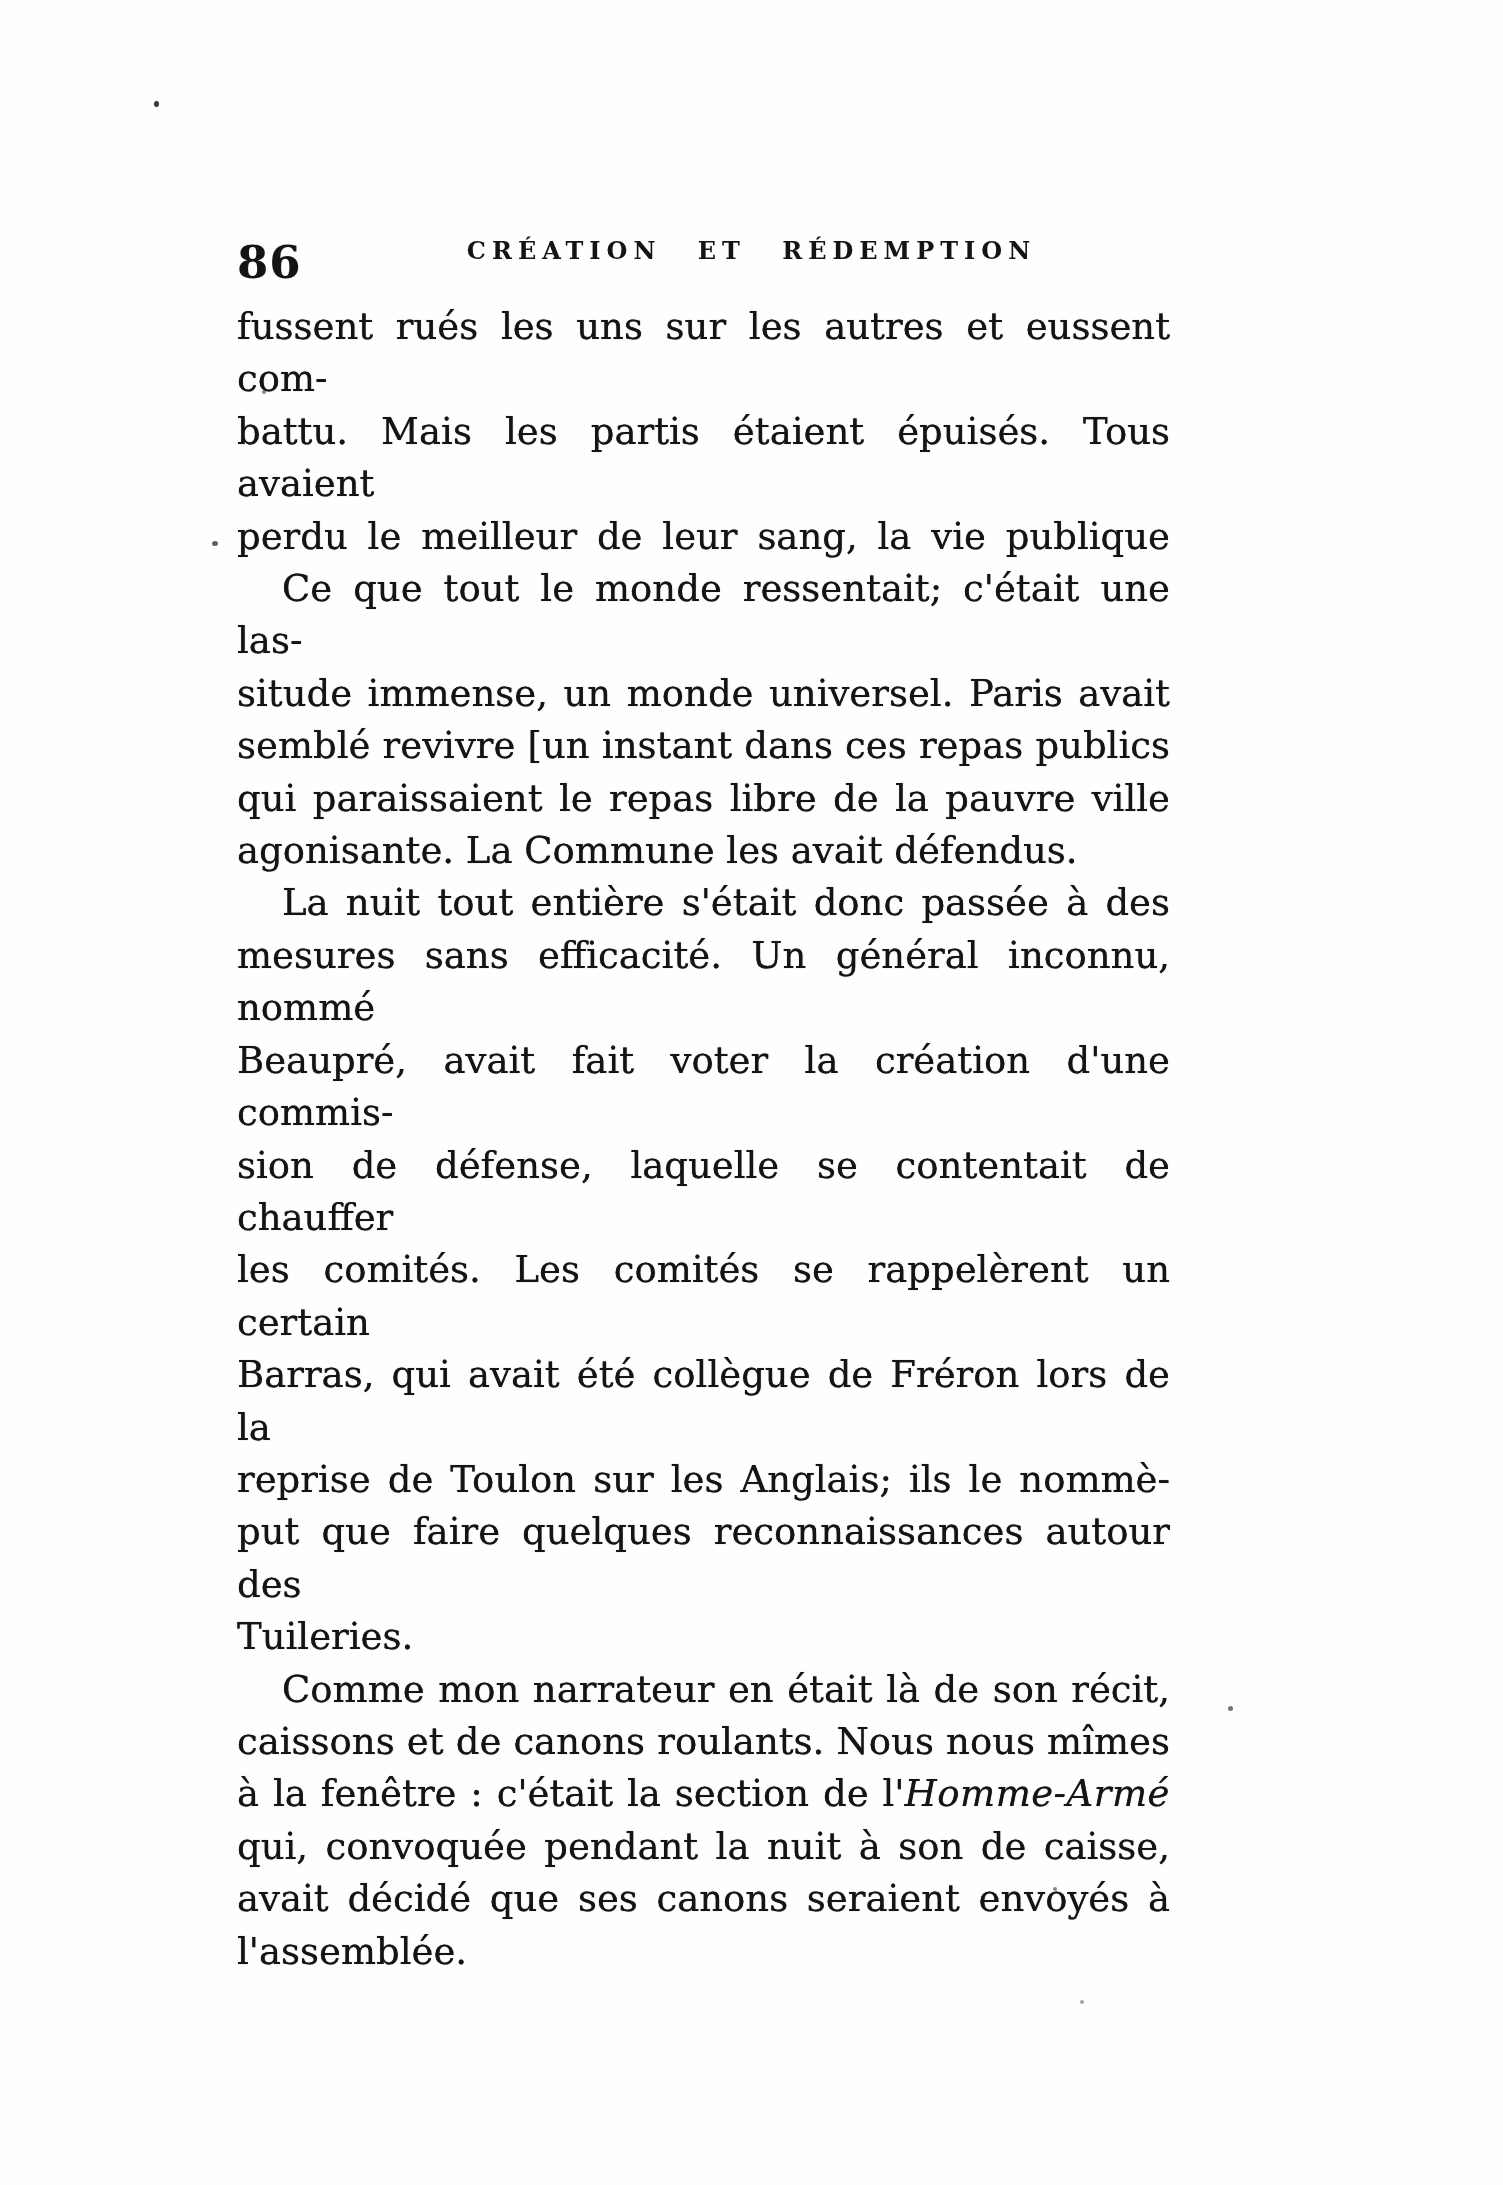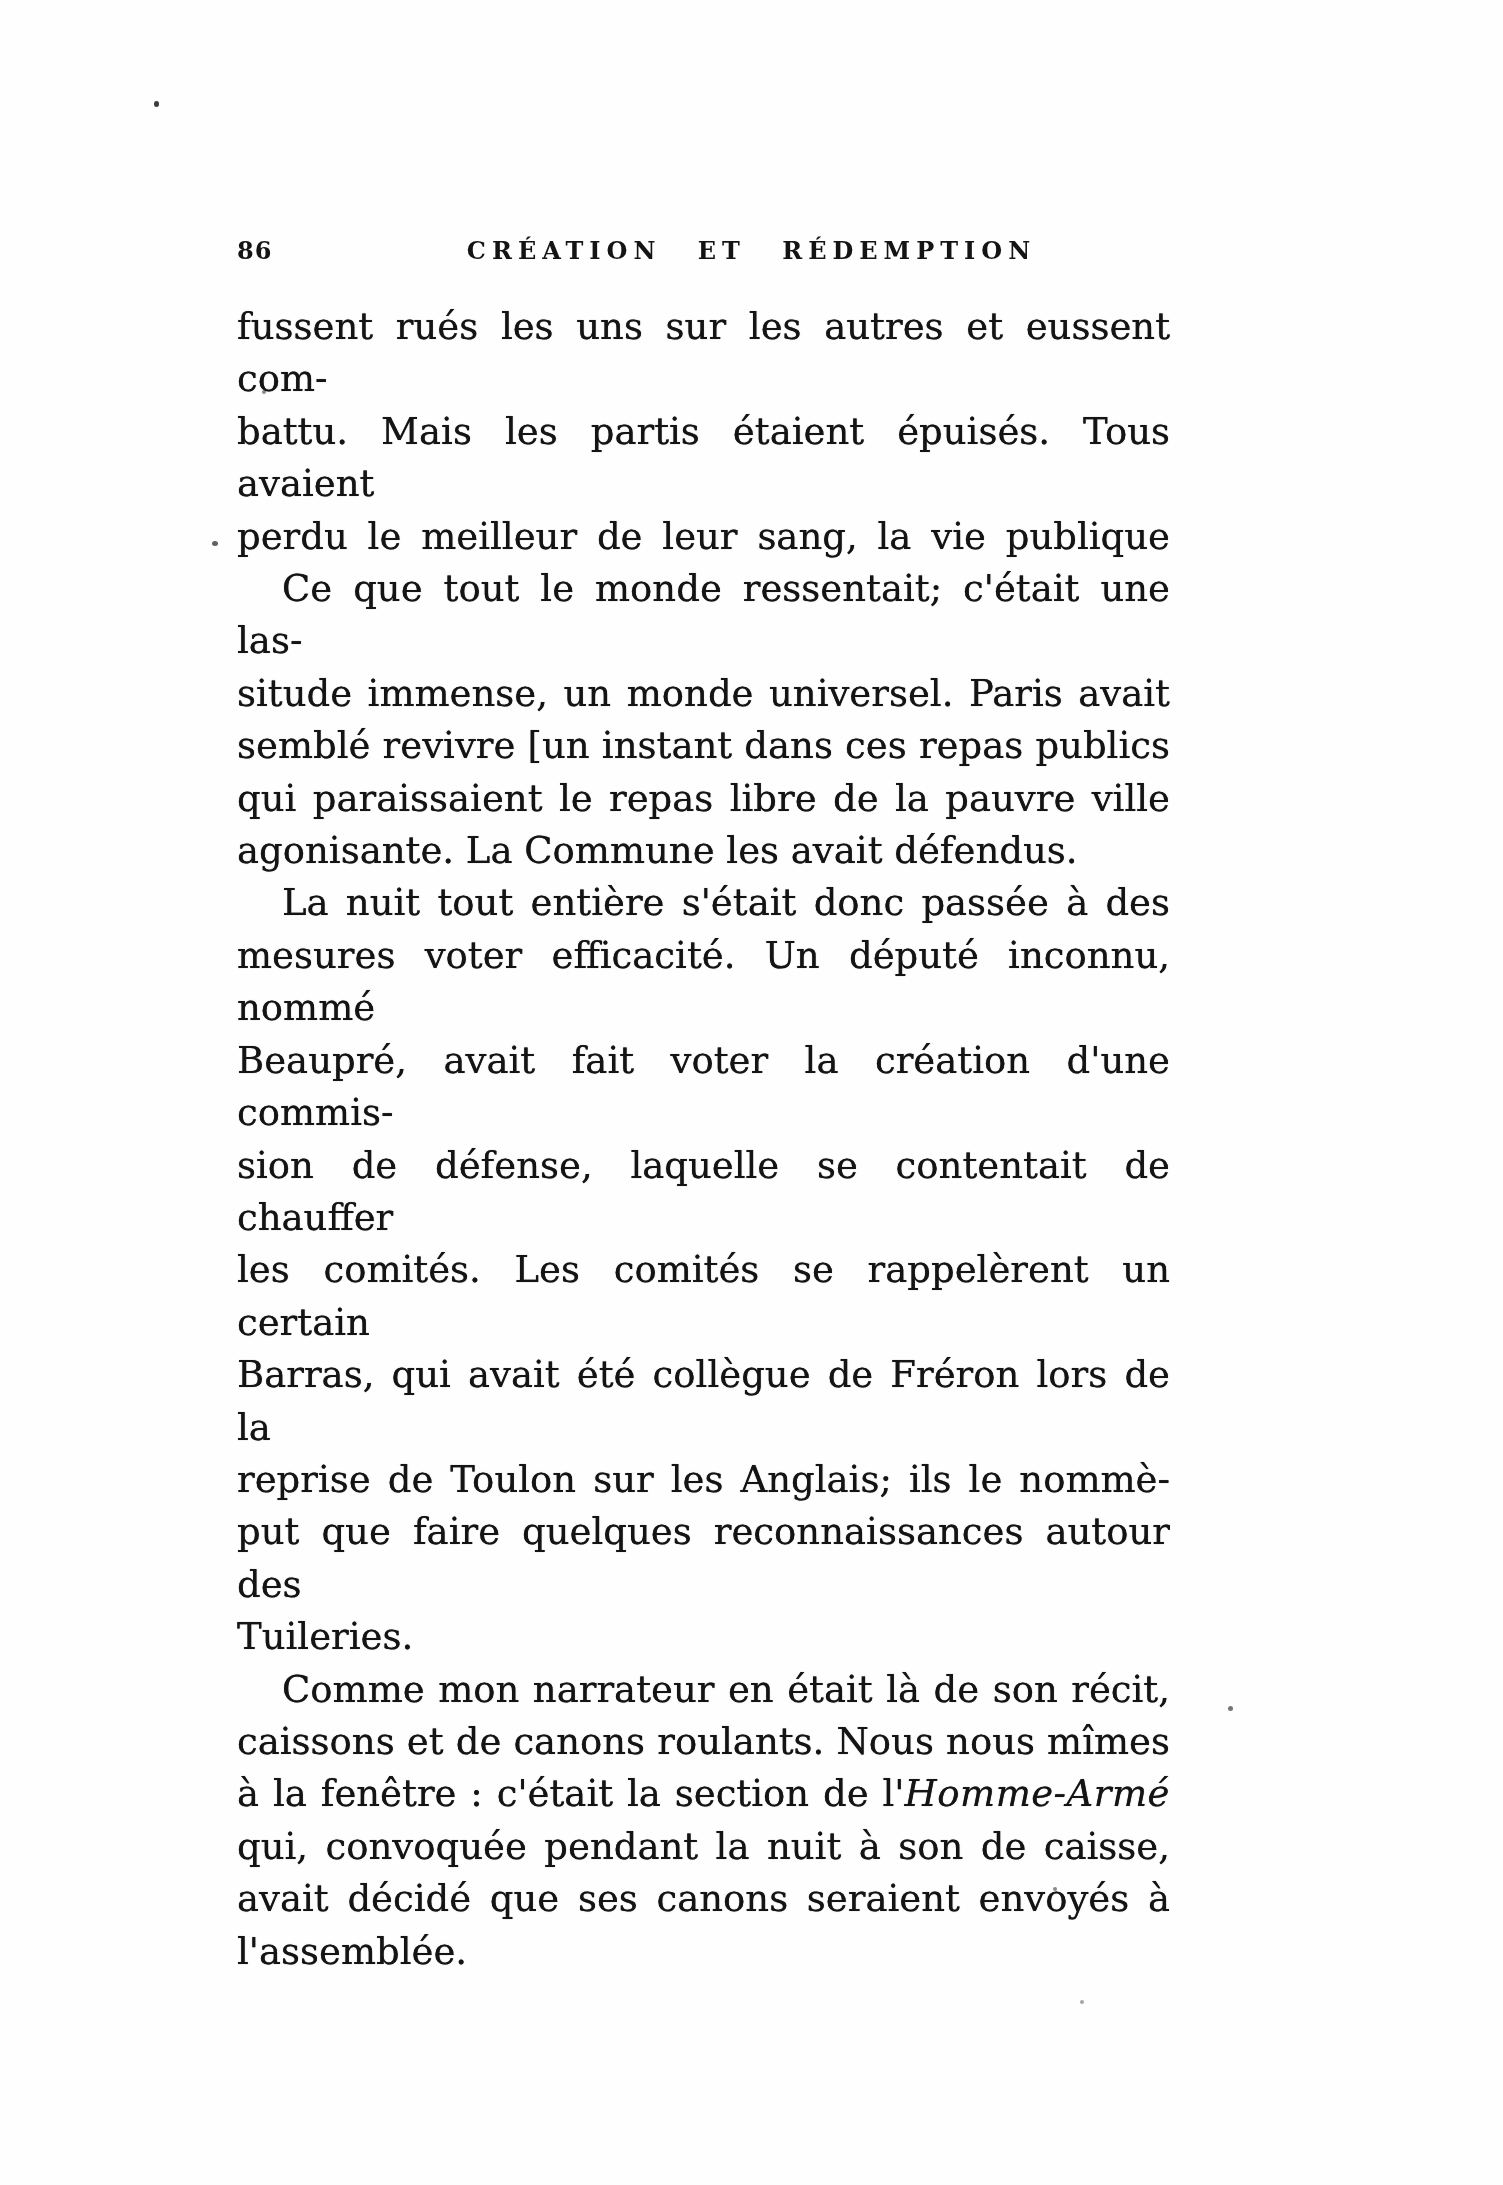--- a/index.html
+++ b/index.html
@@ -21,21 +21,21 @@
     position: absolute;
     left: 237px;
     top: 236px;
     width: 933px;
     height: 46px;
   }
   .page-number {
     position: absolute;
     left: 0;
     top: 0;
-    font-size: 24px;
+    font-size: 45px;
     font-weight: 700;
     letter-spacing: 1px;
   }
   .page-title {
     position: absolute;
     left: 0;
     right: 0;
     top: 0;
     text-align: center;
     transform: translateX(48px);
@@ -97,21 +97,21 @@
   <div class="text-block">
       <div class="line">fussent rués les uns sur les autres et eussent com-</div>
       <div class="line">battu. Mais les partis étaient épuisés. Tous avaient</div>
       <div class="line">perdu le meilleur de leur sang, la vie publique</div>
       <div class="line indent">Ce que tout le monde ressentait; c'était une las-</div>
       <div class="line">situde immense, un monde universel. Paris avait</div>
       <div class="line">semblé revivre [un instant dans ces repas publics</div>
       <div class="line">qui paraissaient le repas libre de la pauvre ville</div>
       <div class="line no-justify">agonisante. La Commune les avait défendus.</div>
       <div class="line indent">La nuit tout entière s'était donc passée à des</div>
-      <div class="line">mesures voter efficacité. Un député inconnu, nommé</div>
+      <div class="line">mesures sans efficacité. Un général inconnu, nommé</div>
       <div class="line">Beaupré, avait fait voter la création d'une commis-</div>
       <div class="line">sion de défense, laquelle se contentait de chauffer</div>
       <div class="line">les comités. Les comités se rappelèrent un certain</div>
       <div class="line">Barras, qui avait été collègue de Fréron lors de la</div>
       <div class="line">reprise de Toulon sur les Anglais; ils le nommè-</div>
       <div class="line">put que faire quelques reconnaissances autour des</div>
       <div class="line no-justify">Tuileries.</div>
       <div class="line indent">Comme mon narrateur en était là de son récit,</div>
       <div class="line">caissons et de canons roulants. Nous nous mîmes</div>
       <div class="line">à la fenêtre : c'était la section de l'<i>Homme-Armé</i></div>

